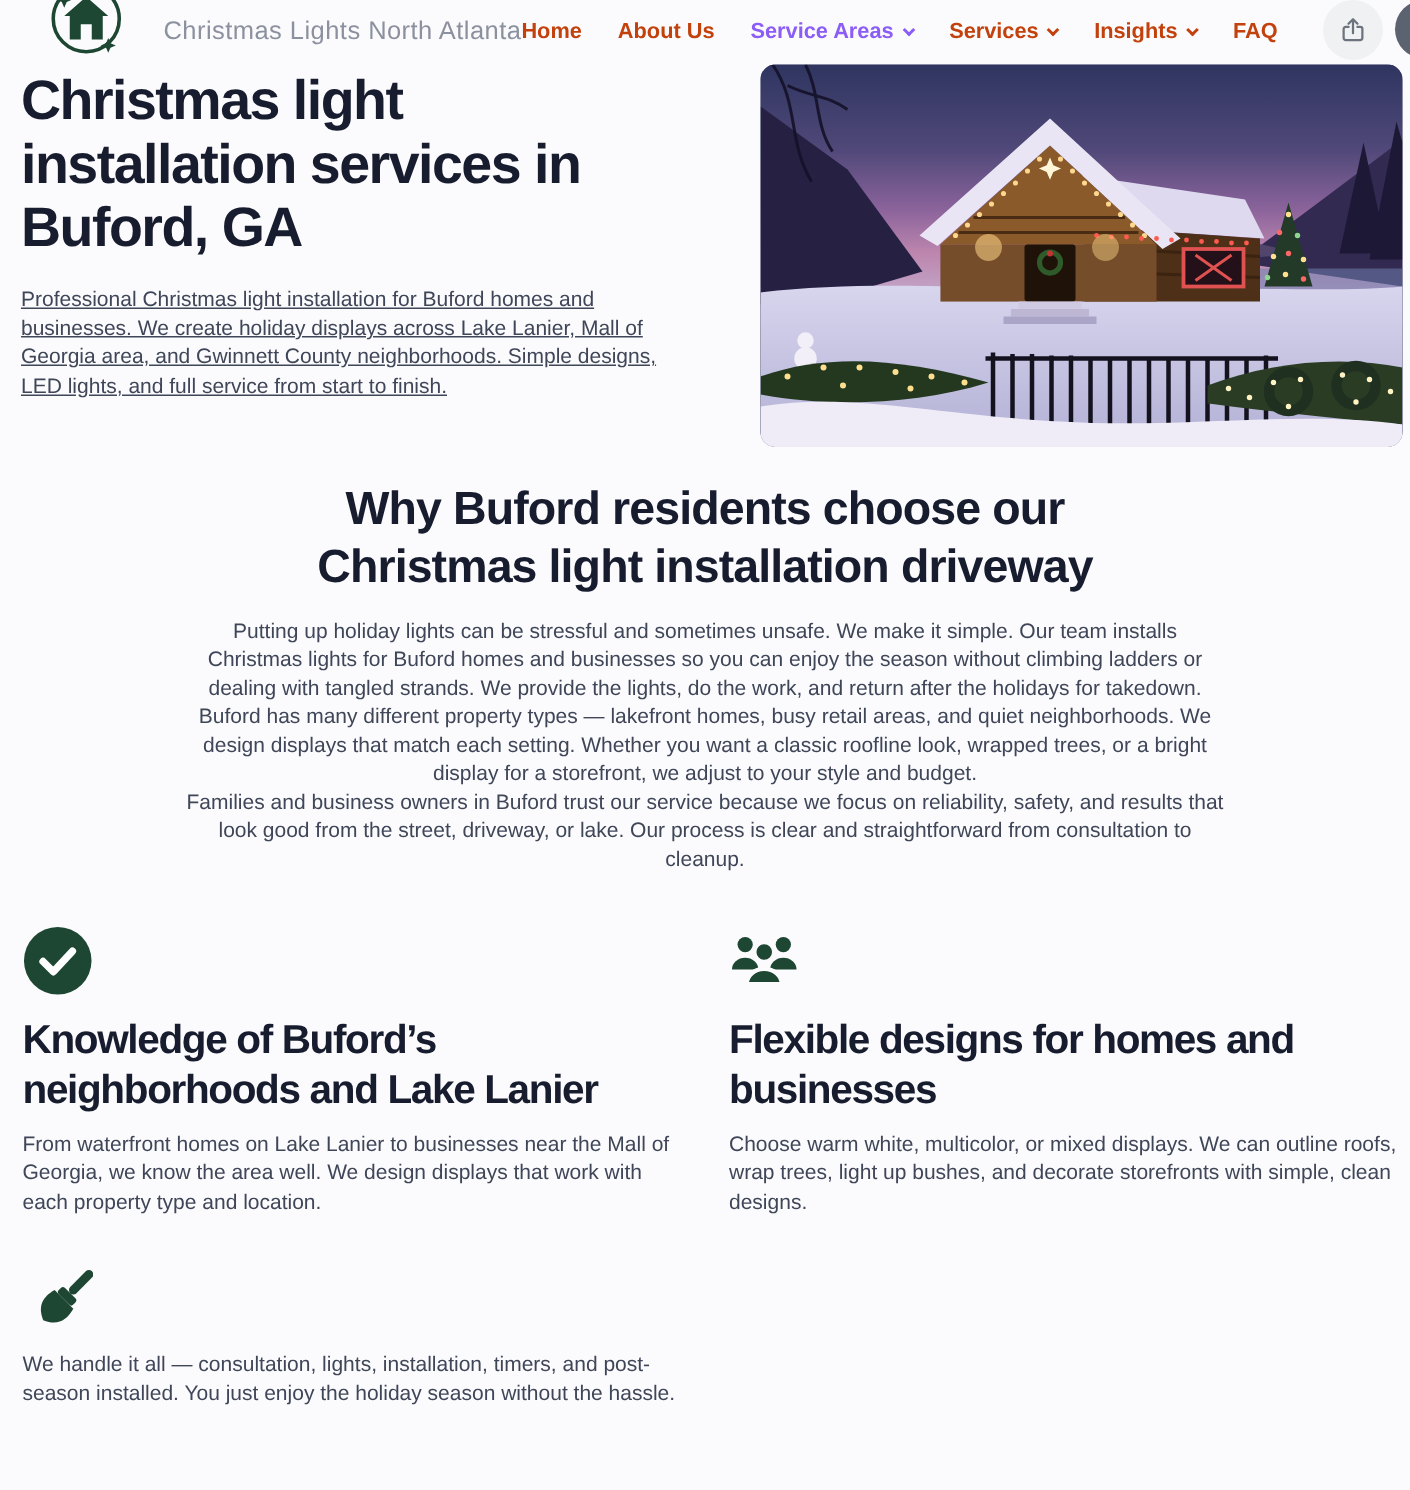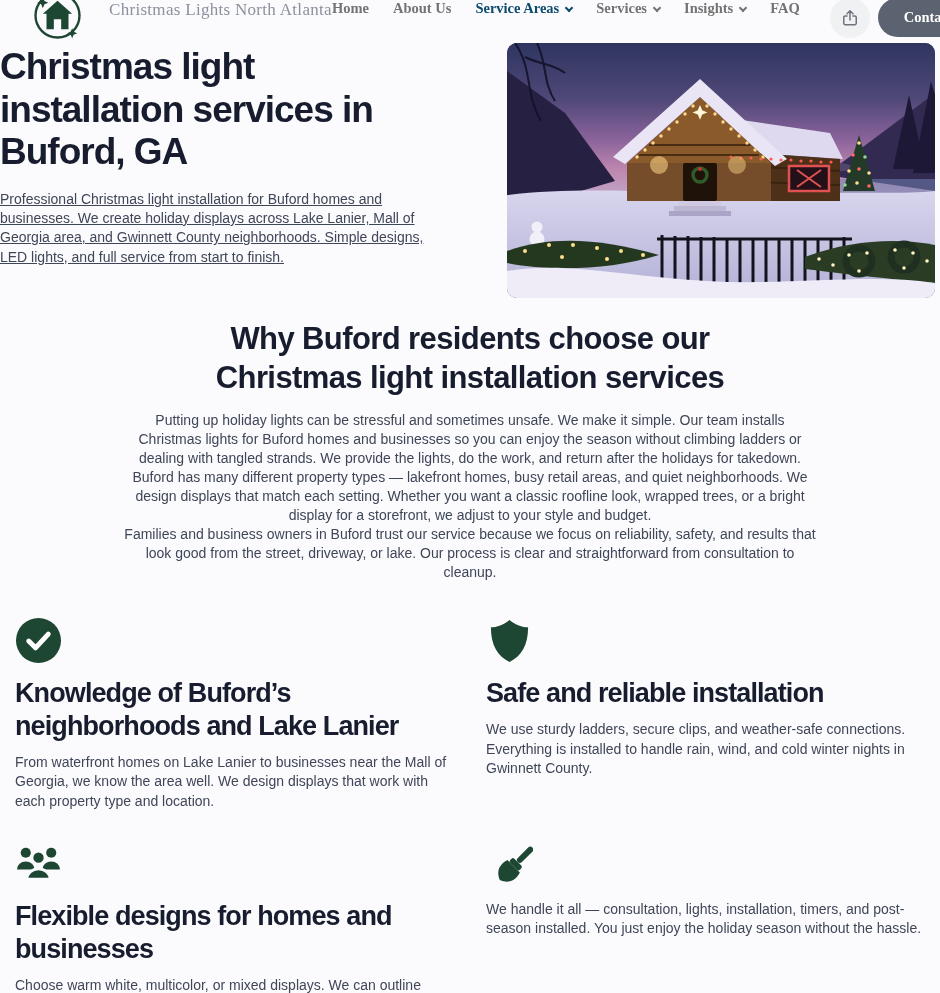--- a/index.html
+++ b/index.html
@@ -6,55 +6,54 @@
   html,body { margin:0; padding:0; }
   body {
     width: 940px; height: 993px; overflow: hidden;
     background: #fbfbfd;
     font-family: "Liberation Sans", sans-serif;
     color: #3f4658;
   }
 
   
   header {
-    display: flex; align-items: flex-start;
+    display: flex; align-items: center;
     height: 41px; padding: 0 11px 0 30px;
     overflow: hidden;
-    font-family: Liberation Serif, serif;
   }
   .logo { width: 55px; flex: 0 0 55px; margin-top: -12px; }
   .brand-text {
     margin-left: 24px; font-size: 17px; letter-spacing: .3px;
     color: #8b919e; font-weight: 500; white-space: nowrap;
   }
   nav { display: flex; align-items: center; gap: 24px; margin-left: auto; }
   .nav-link {
-    font-size: 14.5px; font-weight: 700; color: #737373;
+    font-size: 14.5px; font-weight: 700; color: #c2410c;
     text-decoration: none; white-space: nowrap; cursor: pointer;
   }
-  .nav-link.muted { color: #0c4a6e; }
+  .nav-link.muted { color: #8b5cf6; }
   .caret {
     display: inline-block; width: 6px; height: 6px;
     border-right: 2px solid currentColor; border-bottom: 2px solid currentColor;
     transform: rotate(45deg); margin-left: 7px; vertical-align: 2px;
   }
   .header-actions { display: flex; align-items: center; gap: 8px; margin-left: 30px; }
   .share-btn {
     width: 40px; height: 40px; border-radius: 50%; border: none;
     background: #f0f1f3; display: flex; align-items: center; justify-content: center;
     cursor: pointer; margin-top: -2px;
   }
   .contact-btn {
     height: 39px; padding: 0 26px; border: none; border-radius: 20px;
     background: #5c6370; color: #ffffff; font-family: inherit;
     font-size: 14.5px; font-weight: 700; cursor: pointer; margin-top: -3px;
   }
 
   
-  .hero { display: flex; justify-content: space-between; padding-left: 0; margin-top: 2px; }
+  .hero { display: flex; justify-content: space-between; padding-left: 14px; margin-top: 2px; }
   .hero-text { width: 455px; padding-top: 3px; }
   .hero-text h1 {
     margin: 0 0 16px; font-size: 37px; line-height: 1.15; letter-spacing: -1px;
     font-weight: 700; color: #171c2e; max-width: 445px;
   }
   .hero-text p { margin: 0; font-size: 14px; line-height: 1.38; max-width: 452px; text-decoration: underline; }
   .hero-image {
     width: 428px; height: 255px; flex: 0 0 428px;
     border-radius: 10px; overflow: hidden; margin-right: 5px; background: #343a63;
   }
@@ -282,48 +281,39 @@
           <circle cx="326" cy="222" r="1.8"></circle>
           <circle cx="420" cy="218" r="1.8"></circle>
       </g>
 
       <path d="M0,228 C60,218 120,234 200,238 C280,243 360,230 428,240 L428,255 L0,255 Z" fill="#efecf8"></path>
     </svg>
   </div>
 </section>
 
 <section class="why">
-  <h2>Why Buford residents choose our Christmas light installation services</h2>
+  <h2>Why Buford residents choose our Christmas light installation driveway</h2>
   <p>Putting up holiday lights can be stressful and sometimes unsafe. We make it simple. Our team installs Christmas lights for Buford homes and businesses so you can enjoy the season without climbing ladders or dealing with tangled strands. We provide the lights, do the work, and return after the holidays for takedown.</p>
   <p>Buford has many different property types — lakefront homes, busy retail areas, and quiet neighborhoods. We design displays that match each setting. Whether you want a classic roofline look, wrapped trees, or a bright display for a storefront, we adjust to your style and budget.</p>
   <p>Families and business owners in Buford trust our service because we focus on reliability, safety, and results that look good from the street, driveway, or lake. Our process is clear and straightforward from consultation to cleanup.</p>
 </section>
 
 <section class="features">
 
   <div class="feature">
     <div class="f-icon">
       <svg viewBox="0 0 48 48" width="47" height="47">
         <circle cx="24" cy="24" r="23" fill="#1e4733"></circle>
         <path d="M14 24.5 L21 31.5 L34 17.5" fill="none" stroke="#ffffff" stroke-width="5" stroke-linecap="round" stroke-linejoin="round"></path>
       </svg>
     </div>
     <h3>Knowledge of Buford’s neighborhoods and Lake Lanier</h3>
     <p>From waterfront homes on Lake Lanier to businesses near the Mall of Georgia, we know the area well. We design displays that work with each property type and location.</p>
   </div>
 
-  <div class="feature">
-    <div class="f-icon">
-      <svg viewBox="0 0 48 48" width="47" height="47">
-        <path d="M24 3 C30 8 37 10.5 43 10.5 C43 29 36 40 24 46 C12 40 5 29 5 10.5 C11 10.5 18 8 24 3 Z" fill="#1e4733"></path>
-      </svg>
-    </div>
-    <h3>Safe and reliable installation</h3>
-    <p>We use sturdy ladders, secure clips, and weather-safe connections. Everything is installed to handle rain, wind, and cold winter nights in Gwinnett County.</p>
-  </div>
 
   <div class="feature">
     <div class="f-icon">
       <svg viewBox="0 0 48 48" width="47" height="47">
         <g fill="#1e4733">
           <circle cx="11" cy="13" r="5.2"></circle>
           <path d="M2 30 a9 8 0 0 1 18 0 Z"></path>
           <circle cx="37" cy="13" r="5.2"></circle>
           <path d="M28 30 a9 8 0 0 1 18 0 Z"></path>
         </g>

